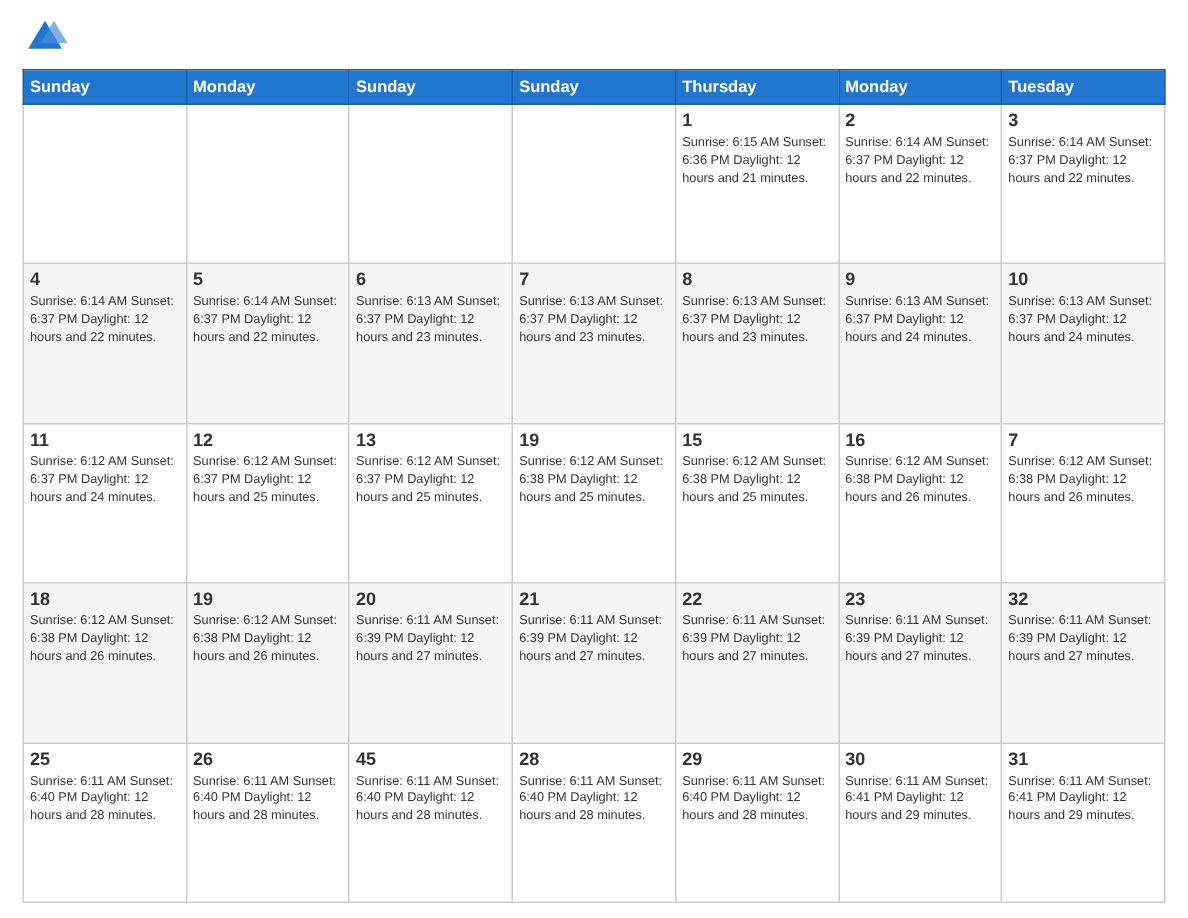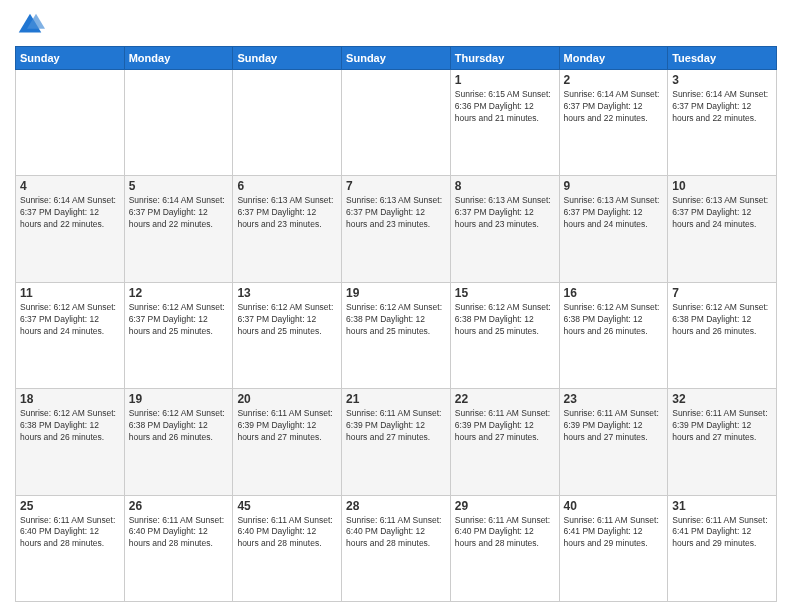--- a/index.html
+++ b/index.html
@@ -347,21 +347,21 @@
 and 28 minutes.</div>
           </td>
           <td>
             <span class="day-number">29</span>
             <div class="day-info">Sunrise: 6:11 AM
 Sunset: 6:40 PM
 Daylight: 12 hours
 and 28 minutes.</div>
           </td>
           <td>
-            <span class="day-number">40</span>
+            <span class="day-number">30</span>
             <div class="day-info">Sunrise: 6:11 AM
 Sunset: 6:41 PM
 Daylight: 12 hours
 and 29 minutes.</div>
           </td>
           <td>
             <span class="day-number">31</span>
             <div class="day-info">Sunrise: 6:11 AM
 Sunset: 6:41 PM
 Daylight: 12 hours

